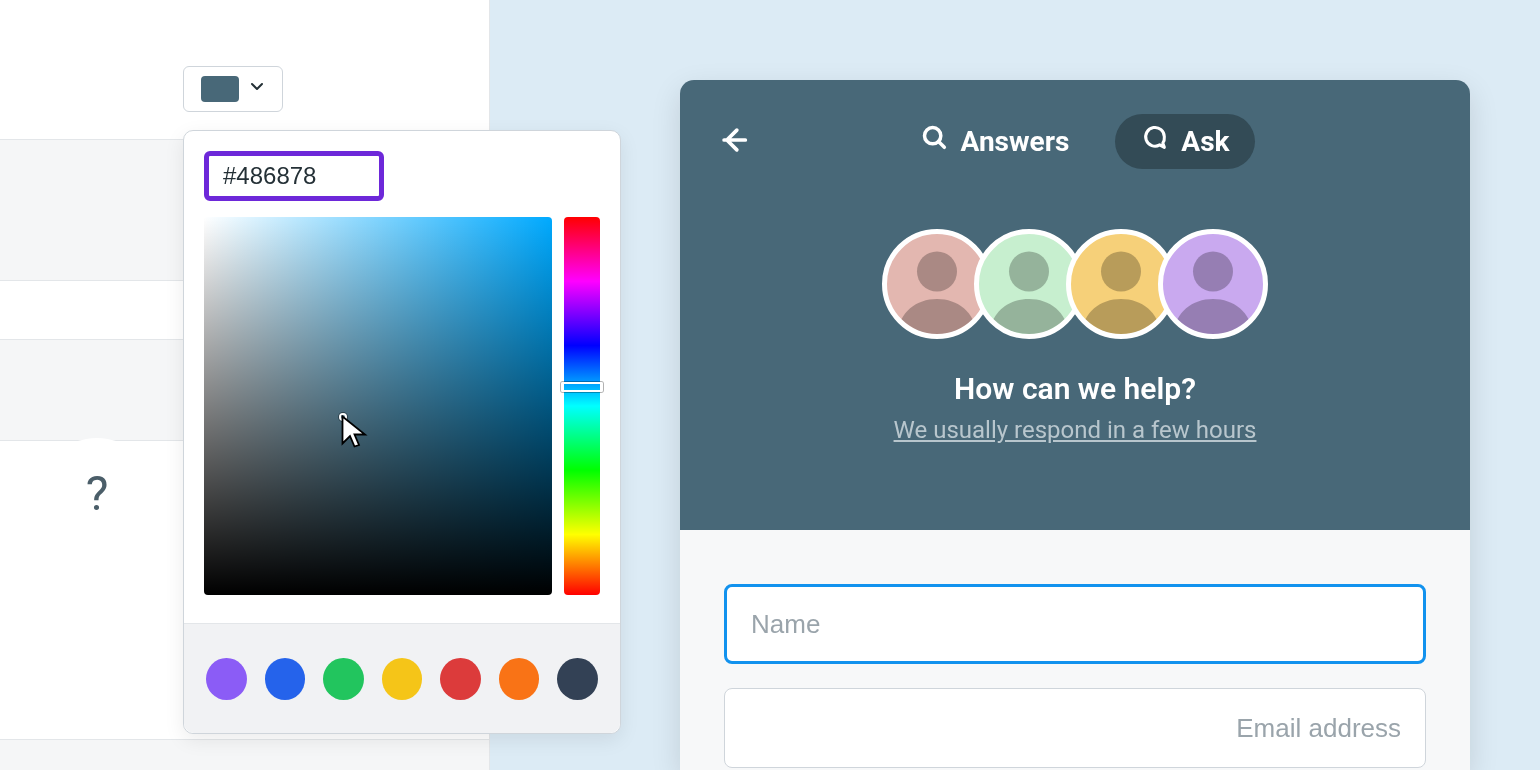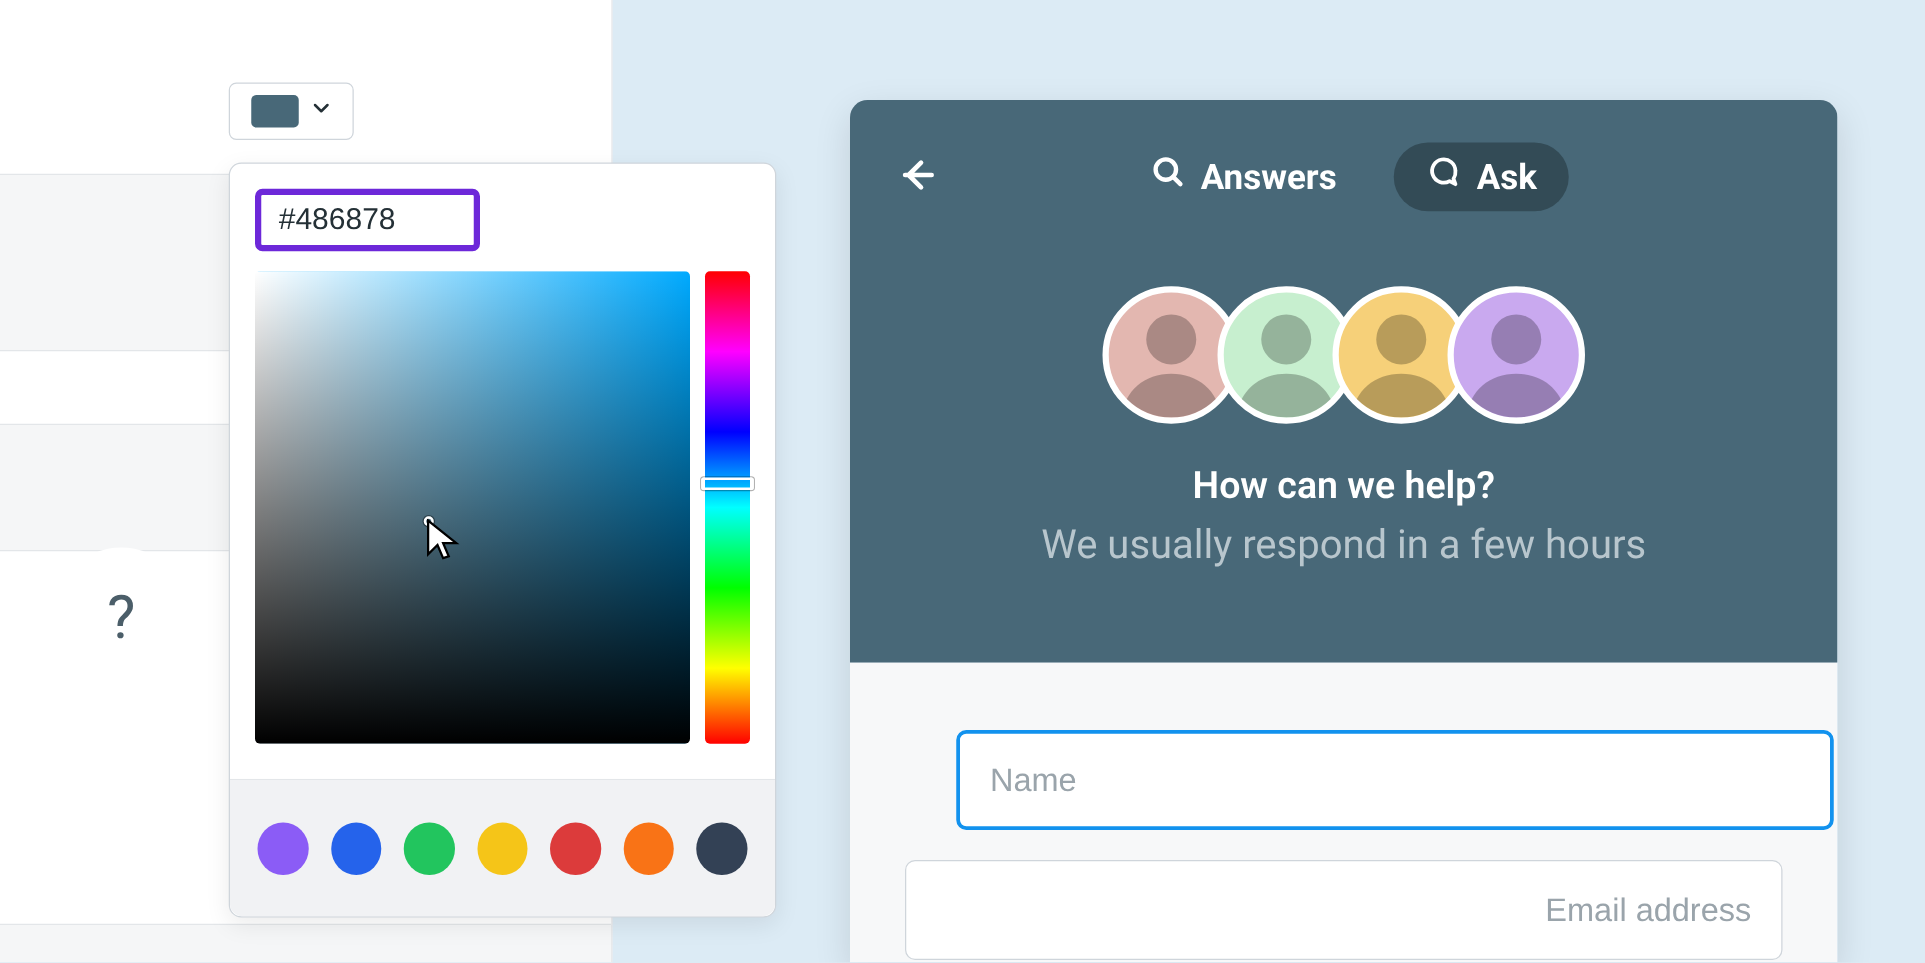--- a/index.html
+++ b/index.html
@@ -174,37 +174,37 @@
     overflow: hidden;
   }
   .hw-avatars .av:first-child { margin-left: 0; }
   .av svg { width: 100%; height: 100%; }
   .hw-title {
     margin-top: 32px;
     font-size: 30px; font-weight: 600; color: #fff;
   }
   .hw-subtitle {
     margin-top: 10px;
-    font-size: 32px; color: #b8c6cd;
+    font-size: 24px; color: #b8c6cd; text-decoration: underline;
   }
   .hw-body {
     flex: 1; background: #f7f8f9; padding: 54px 44px 0;
   }
   .hw-input {
     width: 100%; height: 80px;
     border-radius: 8px;
     border: 1px solid #cfd5db;
     padding: 0 24px;
     font-size: 26px;
     color: #243036;
     outline: none;
     background: #fff;
   }
   .hw-input::placeholder { color: #9aa4ab; }
-  .hw-input.focused { border: 3px solid #1292ee; margin-left: 41px; }
+  .hw-input.focused { border: 3px solid #1292ee; }
   .hw-input + .hw-input { margin-top: 24px; text-align: right; }
 </style>
 </head>
 <body>
 
 <div class="settings-col">
   <div class="row r1">
     <div class="color-dropdown-trigger">
       <span class="swatch" style="background:#486878"></span>
       <span>

